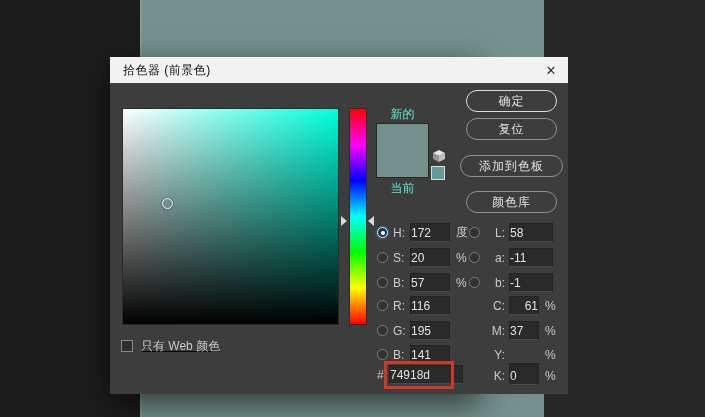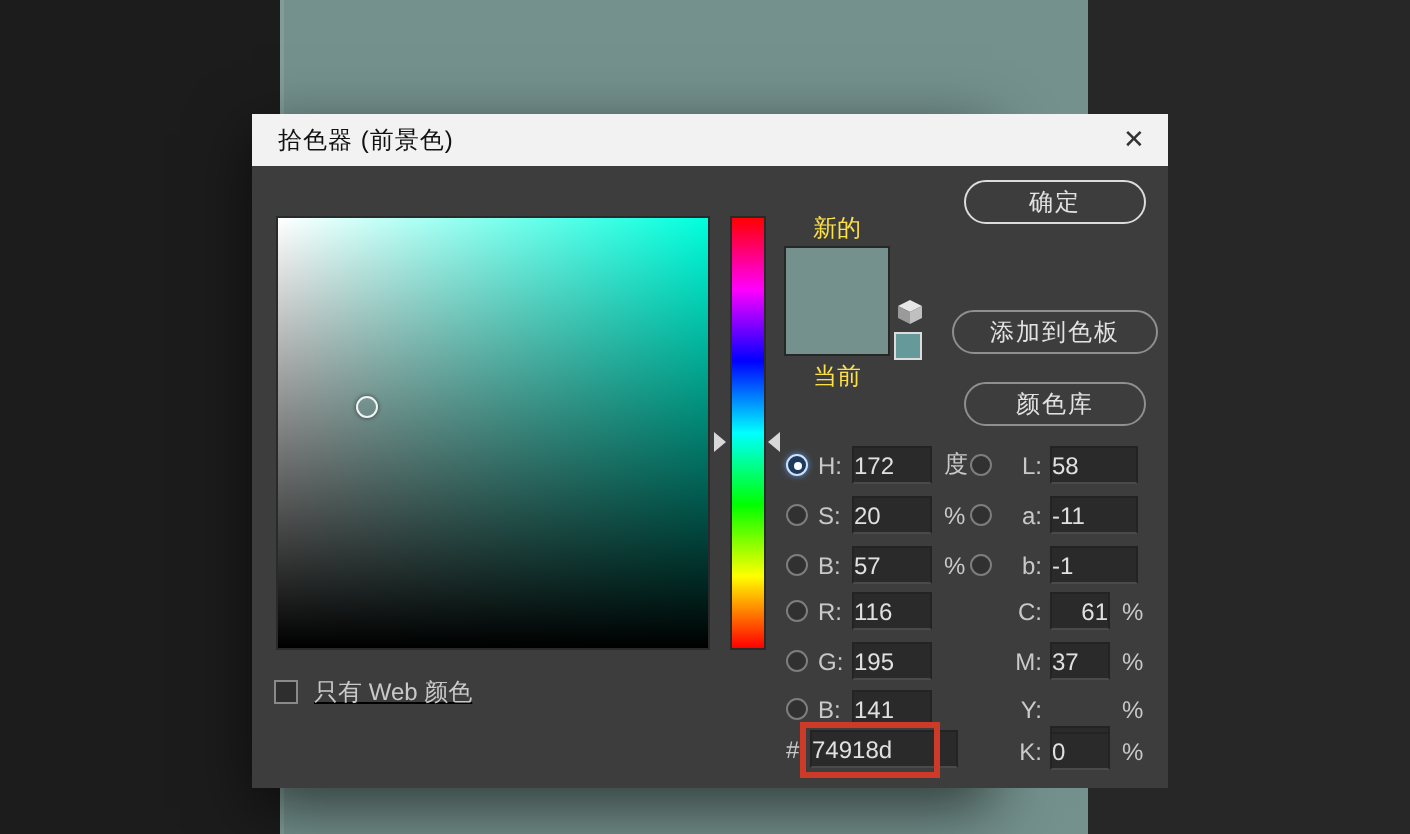--- a/index.html
+++ b/index.html
@@ -7,21 +7,21 @@
     width:705px;height:417px;overflow:hidden;position:relative;
     background:linear-gradient(to right,#1c1c1c 0 140px,#1c1c1c 140px,#272727 542px,#272727);
     font-family:"Liberation Sans","DejaVu Sans",sans-serif;
     -webkit-font-smoothing:antialiased;
   }
   .canvas-strip{
     position:absolute;left:140px;top:0;width:402px;height:417px;
     background:#74918d;border-left:2px solid #829c97;
   }
   .dialog{
-    position:absolute;left:126px;top:57px;width:370px;height:337px;
+    position:absolute;left:110px;top:57px;width:370px;height:337px;
     box-shadow:0 10px 30px rgba(0,0,0,.6);
   }
   .titlebar{
     position:absolute;left:0;top:0;width:458px;height:26px;background:#f2f2f2;
     display:flex;align-items:center;
   }
   .titlebar .title{font-size:12px;color:#111;margin-left:13px;letter-spacing:.5px;}
   .close-btn{
     position:absolute;right:0;top:0;width:34px;height:26px;display:flex;align-items:center;
     justify-content:center;font-size:13px;color:#333;cursor:pointer;
@@ -42,21 +42,21 @@
   }
   .hue-slider{
     position:absolute;left:239px;top:25px;width:18px;height:217px;
     background:linear-gradient(to bottom,#f00 0%,#f0f 16.7%,#00f 33.3%,#0ff 50%,#0f0 66.7%,#ff0 83.3%,#f00 100%);
     border:1px solid #2a2a2a;box-sizing:border-box;
   }
   .hue-pointer{position:absolute;width:0;height:0;border-top:5px solid transparent;border-bottom:5px solid transparent;}
   .hue-pointer.left{left:231px;top:133px;border-left:6px solid #d8d8d8;}
   .hue-pointer.right{left:258px;top:133px;border-right:6px solid #d8d8d8;}
   
-  .swatch-label{position:absolute;width:53px;text-align:center;font-size:12px;color:#fde047;}
+  .swatch-label{position:absolute;width:53px;text-align:center;font-size:12px;color:#5eead4;}
   .swatch{position:absolute;left:266px;top:40px;width:53px;height:55px;background:#74918d;border:1px solid #272727;box-sizing:border-box;}
   .cube-icon{position:absolute;left:322px;top:66px;width:14px;height:14px;}
   .websafe-swatch{position:absolute;left:321px;top:83px;width:12px;height:12px;background:#669999;border:1px solid #dcdcdc;}
   
   .ps-btn{
     position:absolute;left:356px;width:91px;height:22px;border:1px solid #8f8f8f;border-radius:11px;
     color:#e2e2e2;font-size:12px;display:flex;align-items:center;justify-content:center;
     background:transparent;cursor:pointer;letter-spacing:1px;box-sizing:border-box;
   }
   .ps-btn.default{border:1.5px solid #dcdcdc;}
@@ -116,20 +116,21 @@
     <div class="swatch-label" style="left:266px;top:97px;">当前</div>
 
     <svg class="cube-icon" viewBox="0 0 14 14">
       <polygon points="7,1 13,4 7,7 1,4" fill="#e6e6e6"></polygon>
       <polygon points="1,4 7,7 7,13 1,10" fill="#9a9a9a"></polygon>
       <polygon points="13,4 7,7 7,13 13,10" fill="#c0c0c0"></polygon>
     </svg>
     <div class="websafe-swatch"></div>
 
     <div class="ps-btn default" style="top:7px;">确定</div>
+    <div class="ps-btn" style="top:35px;">复位</div>
     <div class="ps-btn wide" style="top:72px;">添加到色板</div>
     <div class="ps-btn" style="top:108px;">颜色库</div>
 
     <div class="vrow" style="left:267px;top:140px;">
       <span class="radio" data-state="checked"></span>
       <span class="flabel w">H:</span>
       <span class="fbox" style="width:40px;">172</span>
       <span class="funit">度</span>
     </div>
     <div class="vrow" style="left:267px;top:165px;">

